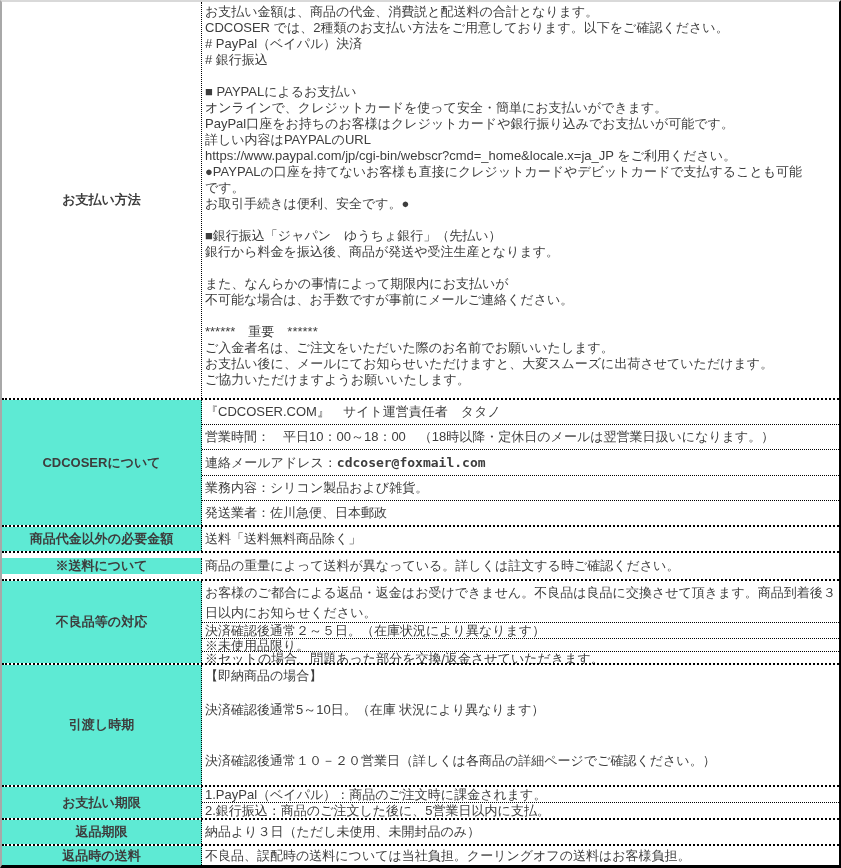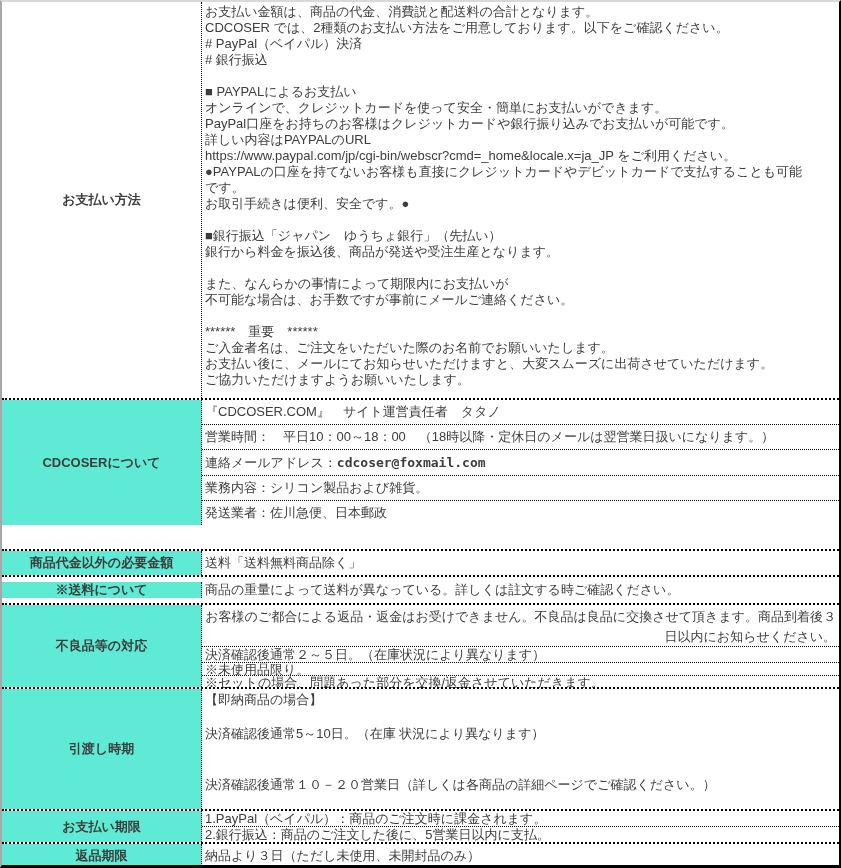--- a/index.html
+++ b/index.html
@@ -35,28 +35,28 @@
     white-space:nowrap; overflow:hidden;
   }
   .subcell.nb { border-top:none; }
   .subcell.grow { flex:1; }
   .subcell.wrap { white-space:normal; overflow:visible; line-height:20px; align-items:flex-start; }
   .subcell.tight { padding:0 3px; min-height:13px; line-height:13px; }
   .email { font-family:"DejaVu Sans Mono", monospace; font-weight:bold; }
   
   .r1 { min-height:396px; }
   .r2 { min-height:127px; }
-  .r3 { min-height:26px;margin-top:24px; }
+  .r3 { min-height:26px; }
   .r4 { min-height:28px;align-items:center; }
   .r5 { min-height:84px; }
   .r6 { min-height:122px; }
   .r7 { min-height:33px; }
   .r8 { min-height:26px; }
   .r9 { min-height:21px; }
-  .r5 .sub1 { min-height:41px;text-align:right; }
+  .r5 .sub1 { min-height:41px; }
   .r5 .sub2 { min-height:16px; padding:0 3px; }
   .r7 .subcell { min-height:15px; padding:0 3px; }
 </style>
 </head>
 <body>
 
 <div class="page">
 
   <section class="row r1 first">
     <div class="hcell white">お支払い方法</div>

